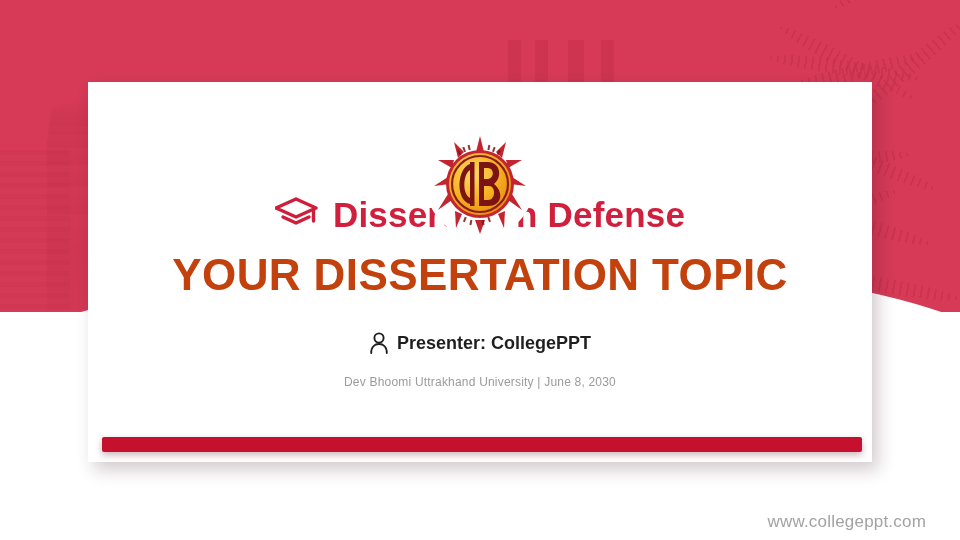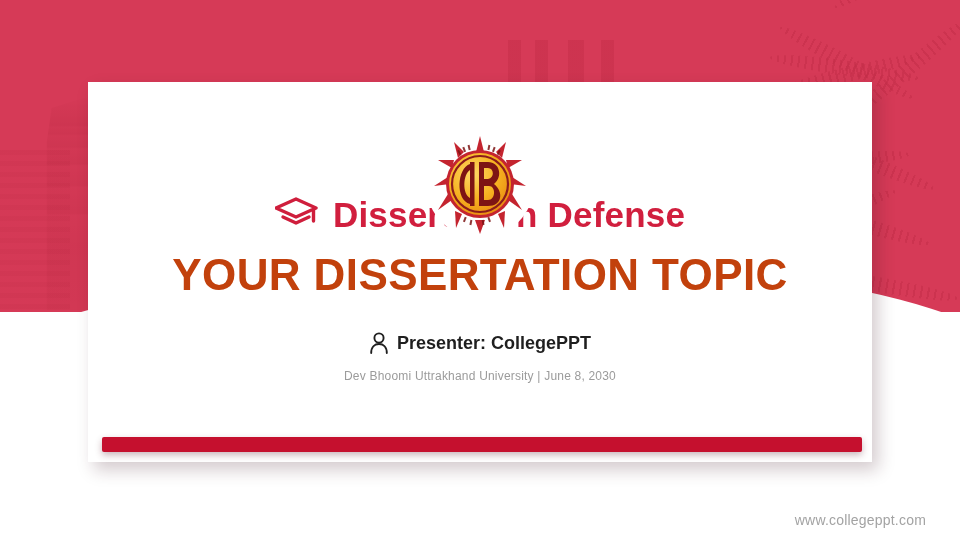--- a/index.html
+++ b/index.html
@@ -164,21 +164,21 @@
     align-items: center;
     gap: 8px;
   }
   .person-label {
     color: #1f1f1f;
     font-size: 18px;
     font-weight: bold;
     line-height: 1;
   }
   .meta-line {
-    margin-top: 15px;
+    margin-top: 21px;
     color: #9b9b9b;
     font-size: 12px;
     letter-spacing: .2px;
   }
 
   
   .accent-bar {
     position: absolute;
     left: 14px;
     bottom: 10px;
@@ -196,21 +196,21 @@
     top: 512px;
     color: #a3a3a3;
     font-size: 13px;
     letter-spacing: .2px;
   }
   .footer-right {
     position: absolute;
     right: 34px;
     top: 512px;
     color: #a3a3a3;
-    font-size: 14px;
+    font-size: 17px;
     letter-spacing: .2px;
   }
 </style>
 </head>
 <body>
 
 <div id="slide">
 
   <div class="bg-band">
     <div class="bg-building"></div>

